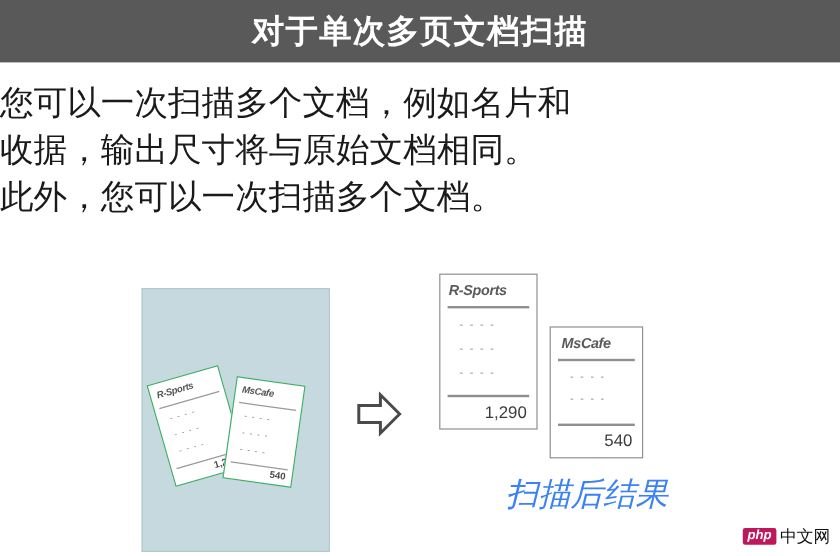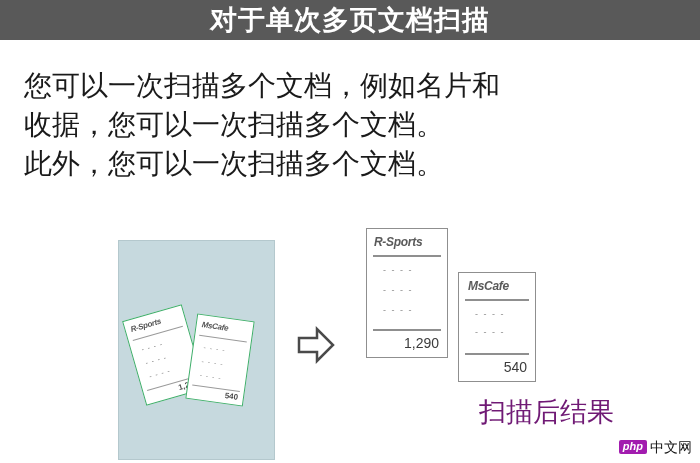--- a/index.html
+++ b/index.html
@@ -18,37 +18,37 @@
     position: relative;
     width: 700px;
     height: 463px;
   }
   
   .header-bar {
     position: absolute;
     left: 0;
     top: 0;
     width: 700px;
-    height: 40px;
+    height: 52px;
     background: #595959;
     display: flex;
     align-items: center;
     justify-content: center;
   }
   .header-title {
     color: #ffffff;
     font-size: 27px;
     font-weight: bold;
     letter-spacing: 1px;
     line-height: 1;
   }
   
   .body-text {
     position: absolute;
-    left: 24px;
+    left: 0;
     top: 66px;
     width: 660px;
     color: #1a1a1a;
     font-size: 28px;
     line-height: 39px;
     font-weight: normal;
   }
   .body-line {
     white-space: nowrap;
   }
@@ -182,36 +182,37 @@
     position: absolute;
     right: 8px;
     font-size: 14px;
     color: #3c3c3c;
   }
   .result-caption {
     position: absolute;
     left: 364px;
     top: 172px;
     width: 250px;
-    text-align: right;
+    text-align: center;
     font-size: 27px;
-    color: #701a75;
+    color: #3b82f6;
+    font-style: italic;
   }
   
   .watermark {
     position: absolute;
     right: 8px;
     bottom: 6px;
     height: 20px;
     display: flex;
     align-items: center;
     gap: 3px;
   }
   .wm-badge {
-    background: #a21caf;
+    background: #be185d;
     color: #ffffff;
     font-size: 11px;
     font-weight: bold;
     font-style: italic;
     padding: 1px 4px 2px 4px;
     border-radius: 2px;
     line-height: 1;
   }
   .wm-text {
     color: #111111;
@@ -224,21 +225,21 @@
 <body>
 
 <div class="page">
 
   <div class="header-bar">
     <div class="header-title">对于单次多页文档扫描</div>
   </div>
 
   <div class="body-text">
     <div class="body-line">您可以一次扫描多个文档，例如名片和</div>
-    <div class="body-line">收据，您可以一次扫描多个文档。</div>
+    <div class="body-line">收据，输出尺寸将与原始文档相同。</div>
     <div class="body-line">此外，您可以一次扫描多个文档。</div>
   </div>
 
   <div class="illustration">
 
     <div class="glass">
 
       <div class="card-tilt a">
         <div class="ct-title">R-Sports</div>
         <div class="ct-rule" style="top:20px;"></div>

